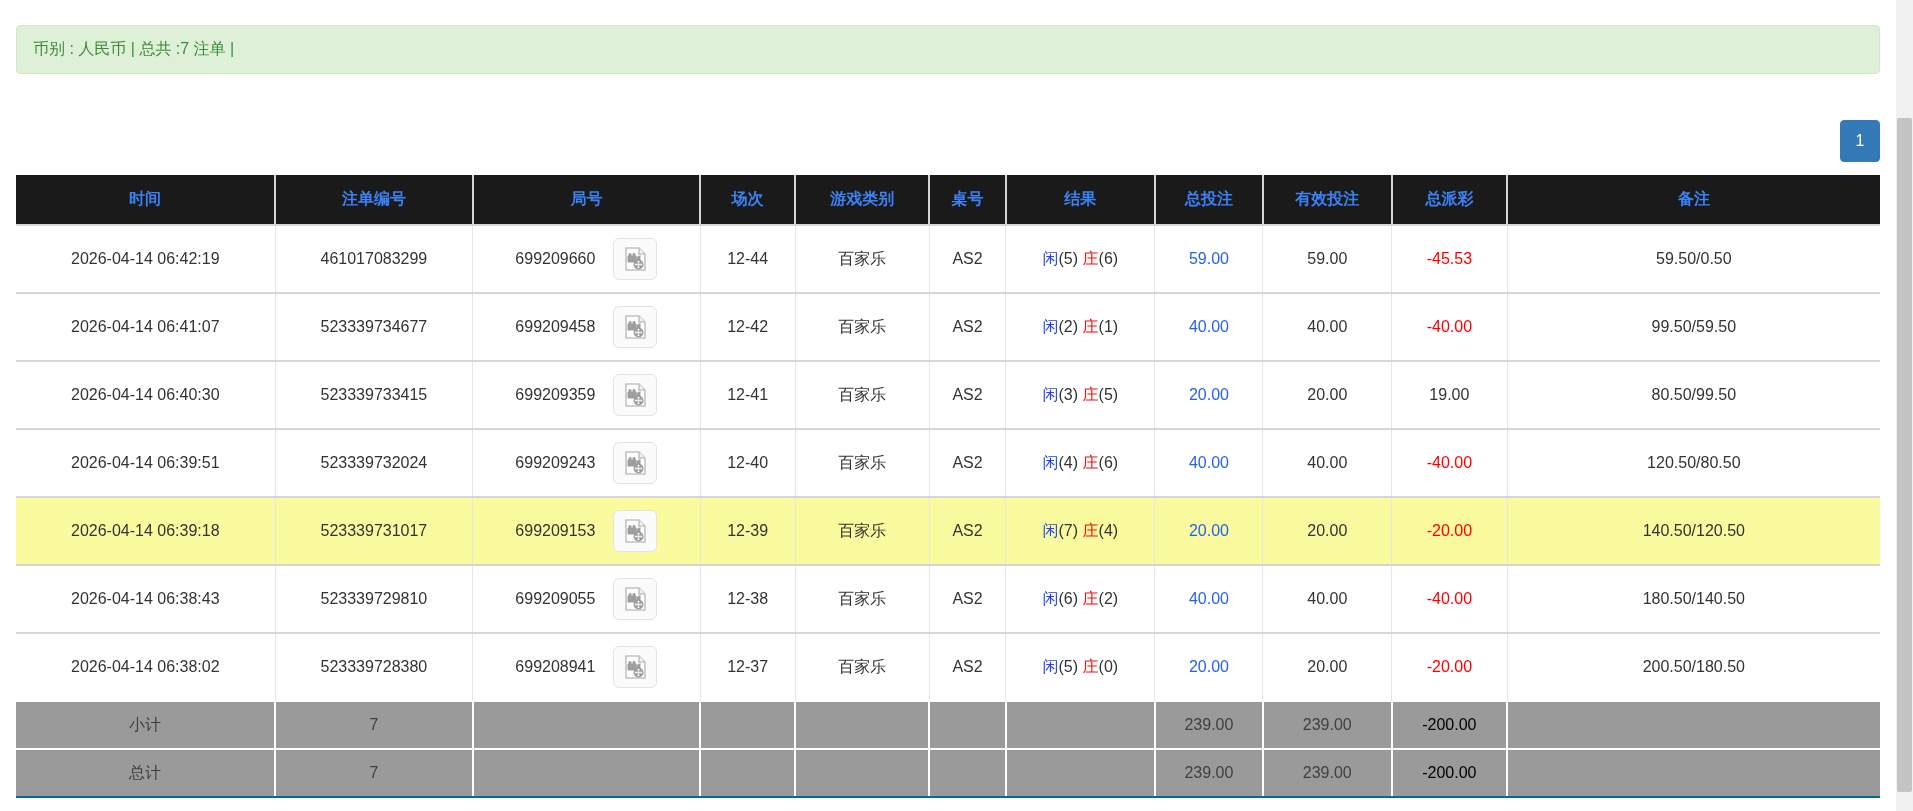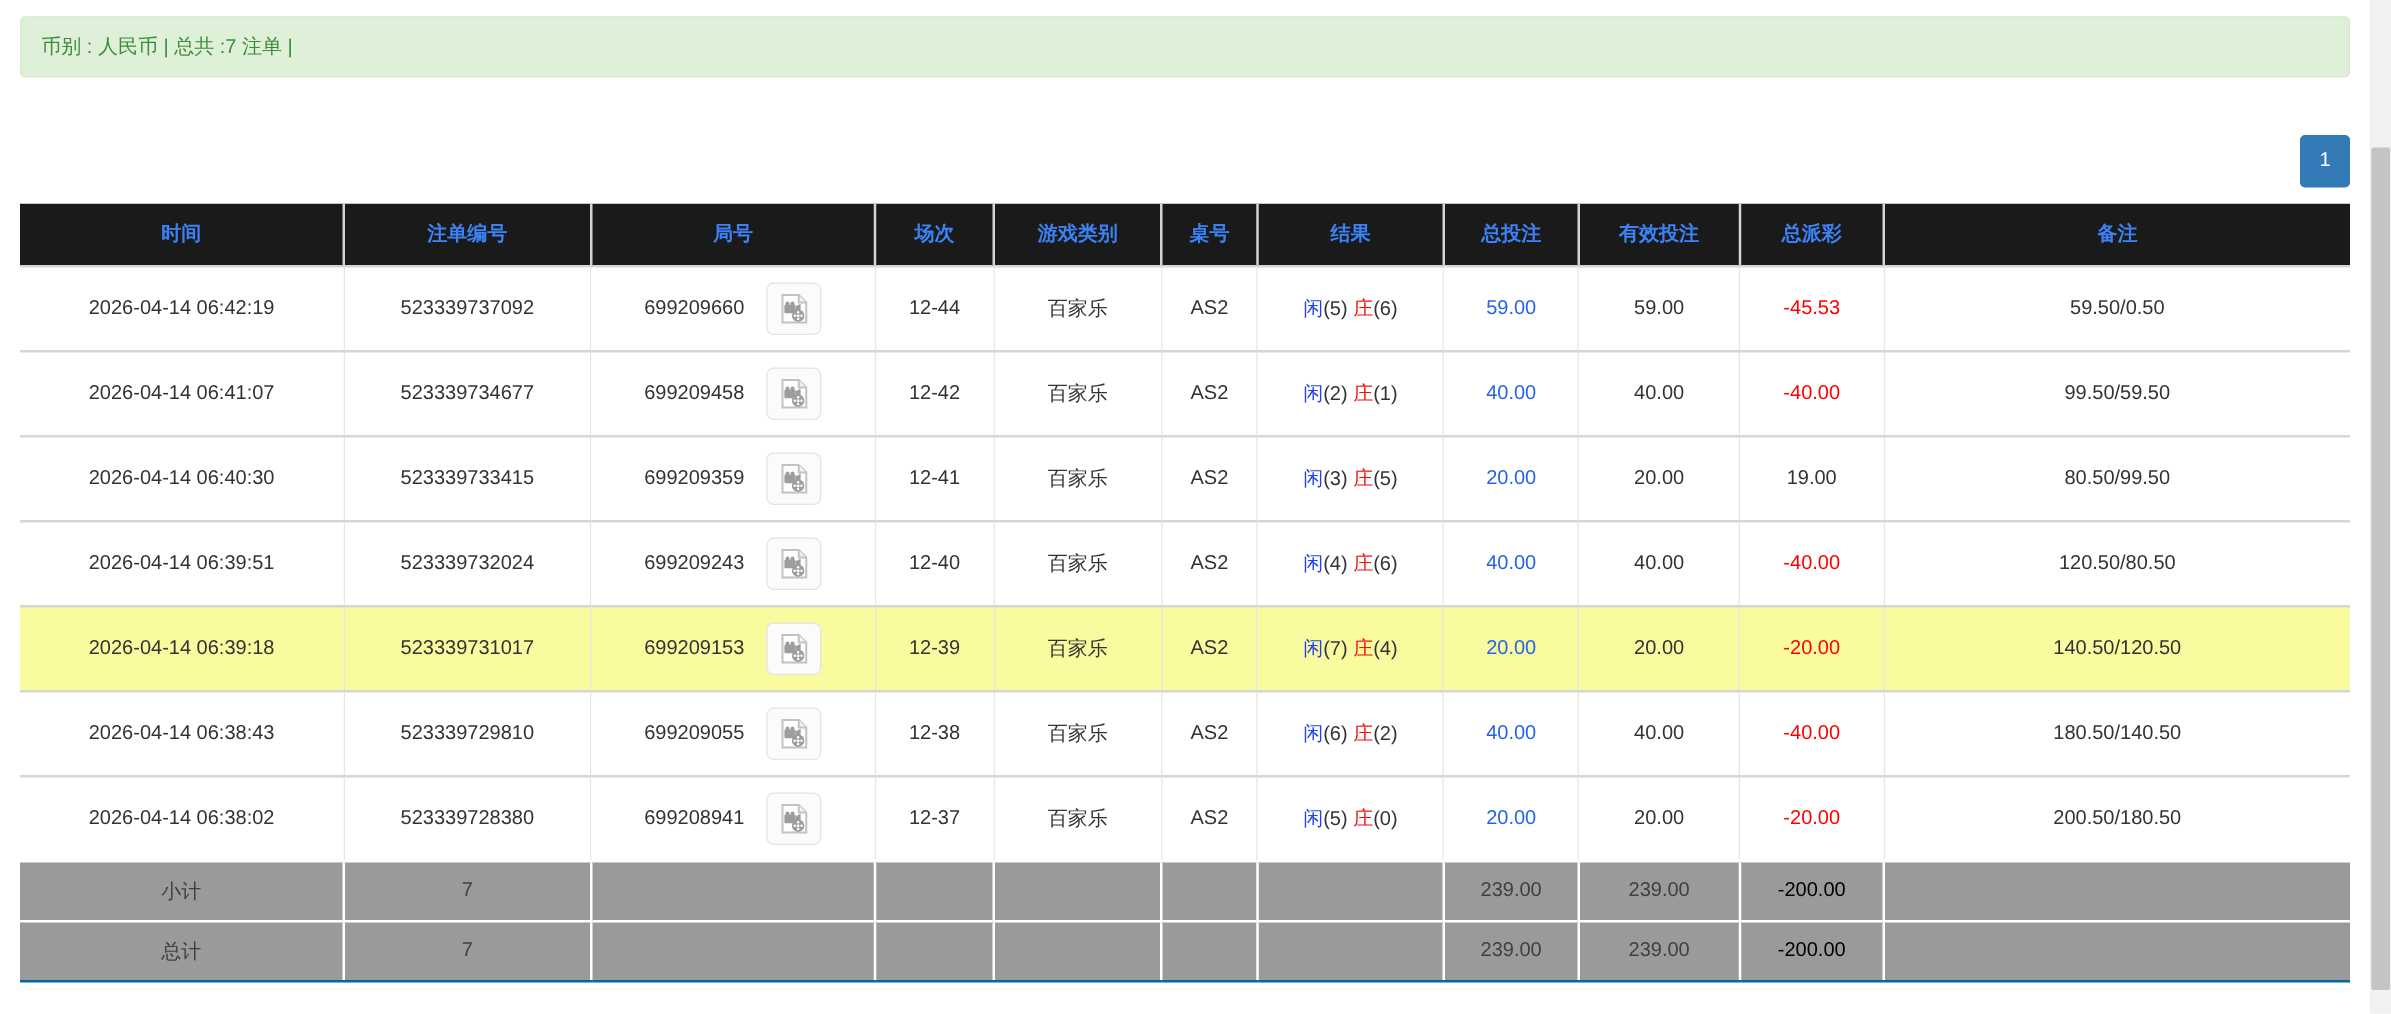--- a/index.html
+++ b/index.html
@@ -16,21 +16,21 @@
     --summary-gray:#9a9a9a;
     --highlight-yellow:#fafa9e;
   }
   html,body{margin:0;padding:0;}
   body{
     width:1913px;height:811px;position:relative;overflow:hidden;
     background:#ffffff;
     font-family:"Liberation Sans","DejaVu Sans",sans-serif;
     color:#333;
   }
-  .content{position:absolute;left:16px;top:0;width:1864px;}
+  .content{position:absolute;left:16px;top:12px;width:1864px;}
   
   .info-bar{
     margin-top:13px;height:49px;box-sizing:border-box;
     background:var(--success-bg);border:1px solid var(--success-border);border-radius:4px;
     display:flex;align-items:center;justify-content:space-between;
     padding:0 16px;font-size:16px;
   }
   .info-left{color:var(--success-text);}
   .info-right{color:var(--notice-red);}
   
@@ -116,21 +116,21 @@
           <th>结果</th>
           <th>总投注</th>
           <th>有效投注</th>
           <th>总派彩</th>
           <th>备注</th>
         </tr>
       </thead>
     <tbody id="tbody">
         <tr>
           <td>2026-04-14 06:42:19</td>
-          <td>523339737092</td>
+          <td>461017083299</td>
           <td>
             <div class="round-wrap">
               <span>699209660</span>
               <button class="video-btn">
   <svg width="28" height="26" viewBox="0 0 28 26">
     <g fill="none" stroke="#c2c2c2" stroke-width="1.6">
       <path d="M5 2 h13 l6 6 v16 h-19 z" fill="#ffffff"></path>
       <path d="M18 2 v6 h6" fill="#f0f0f0"></path>
     </g>
     <g fill="#9d9d9d">

